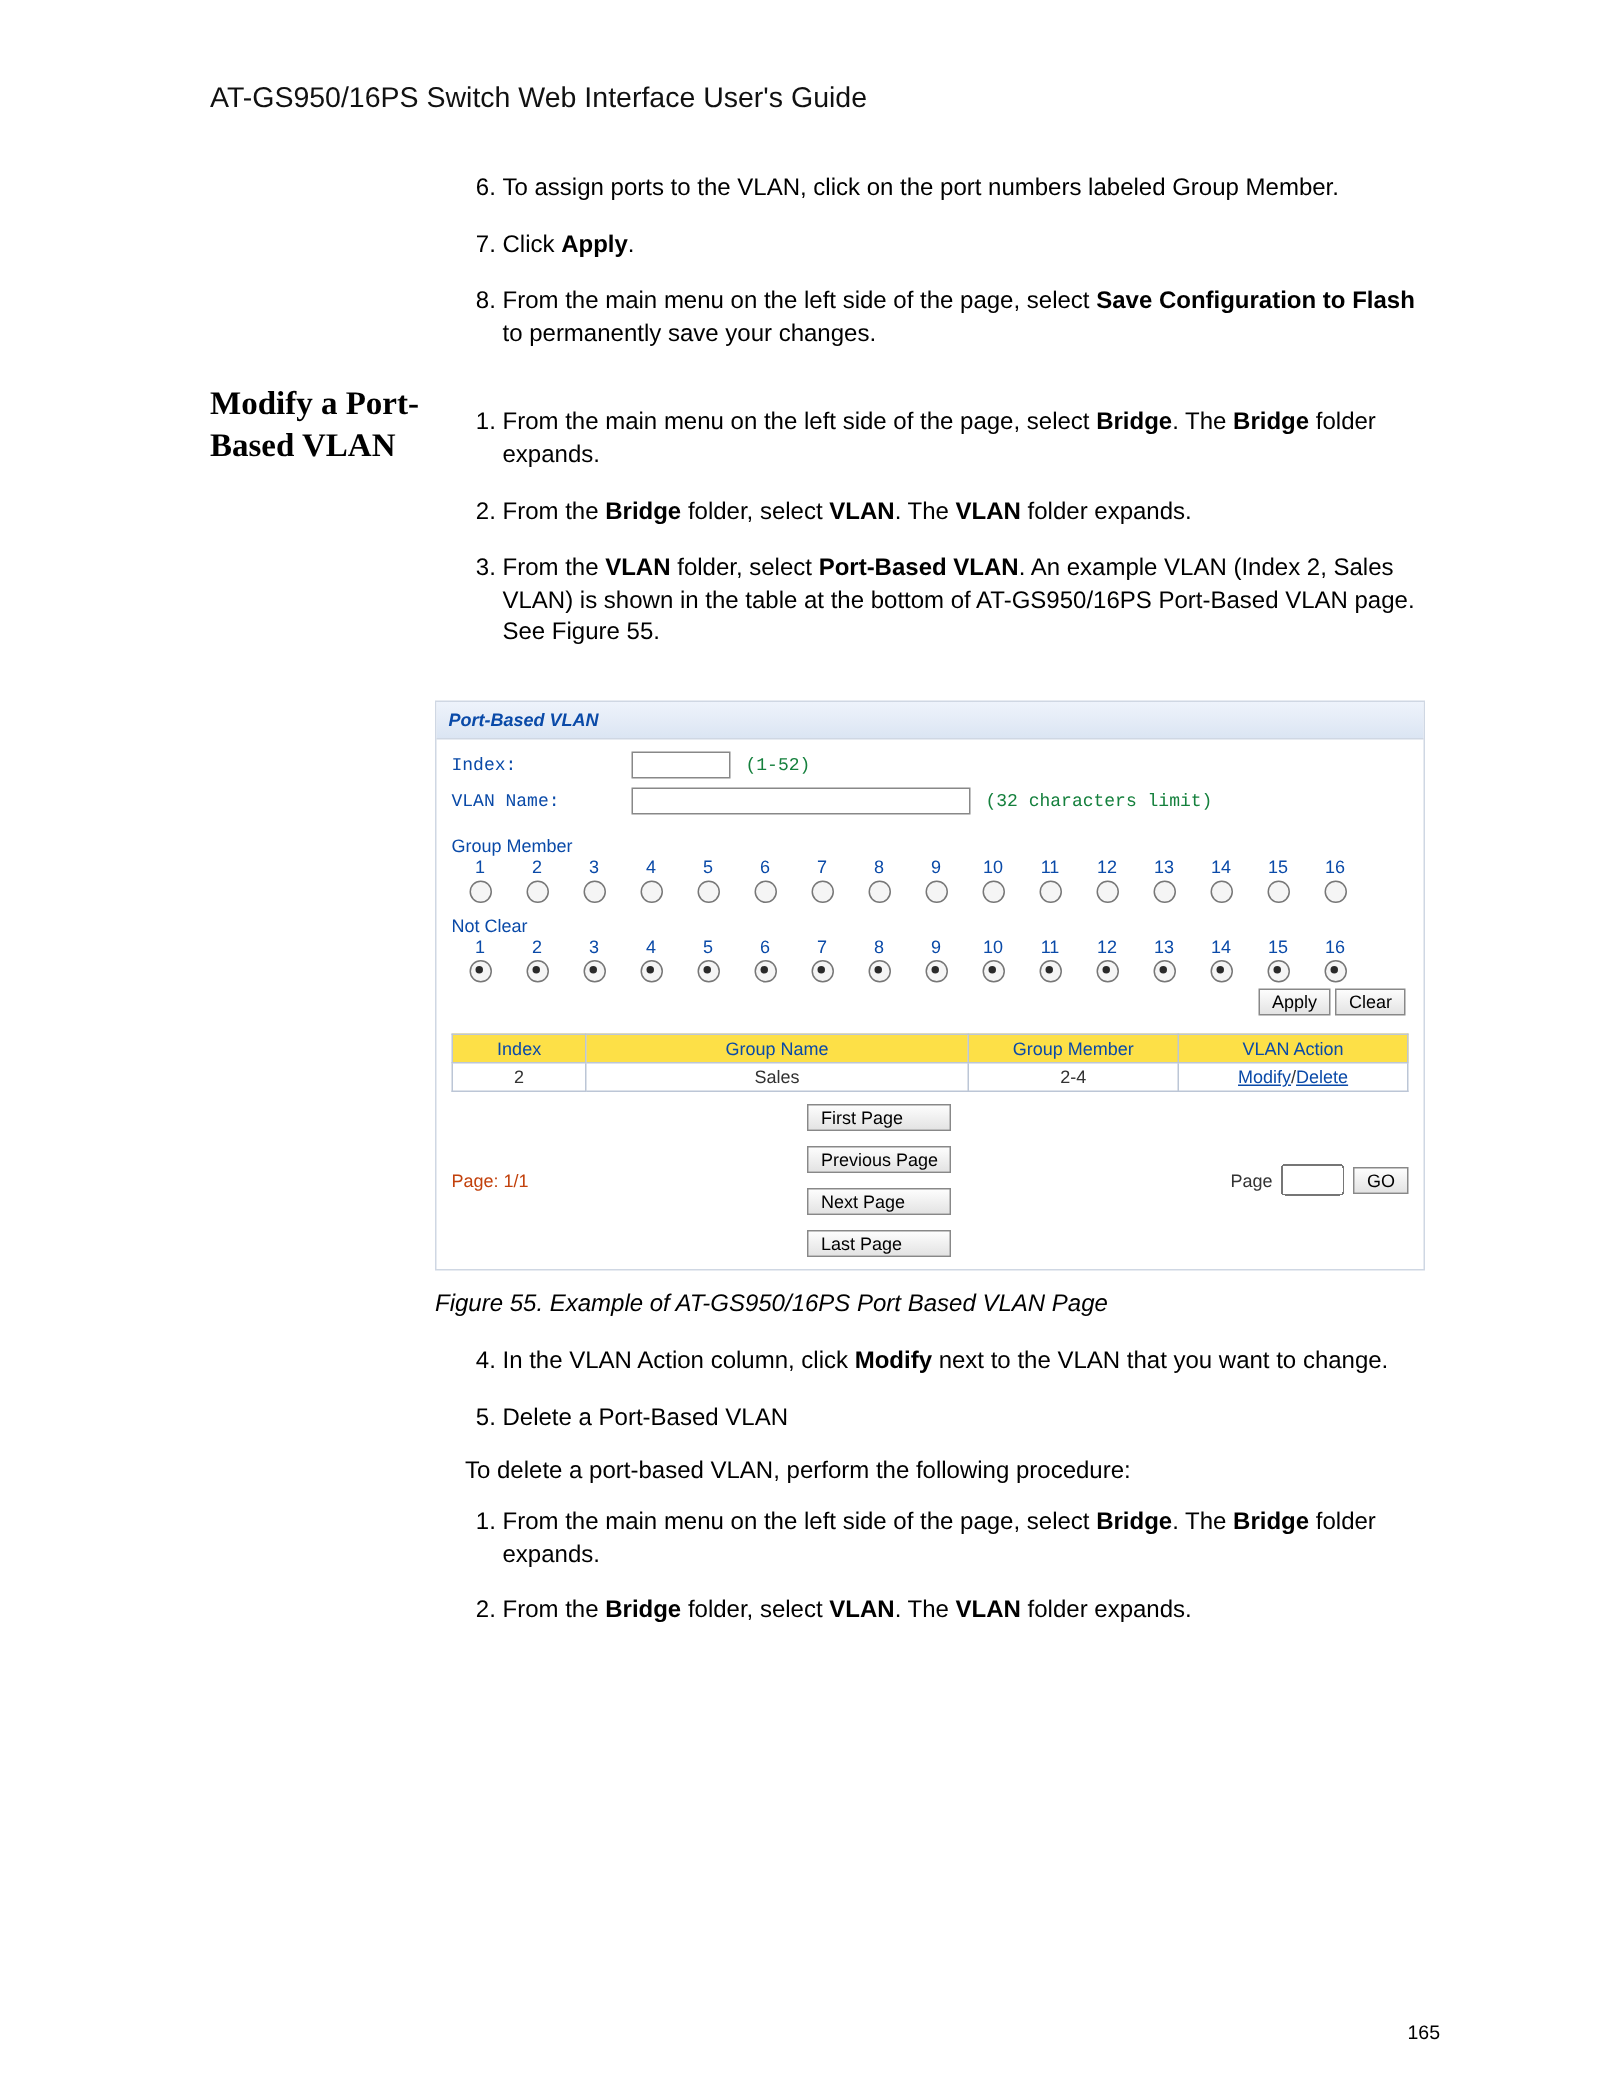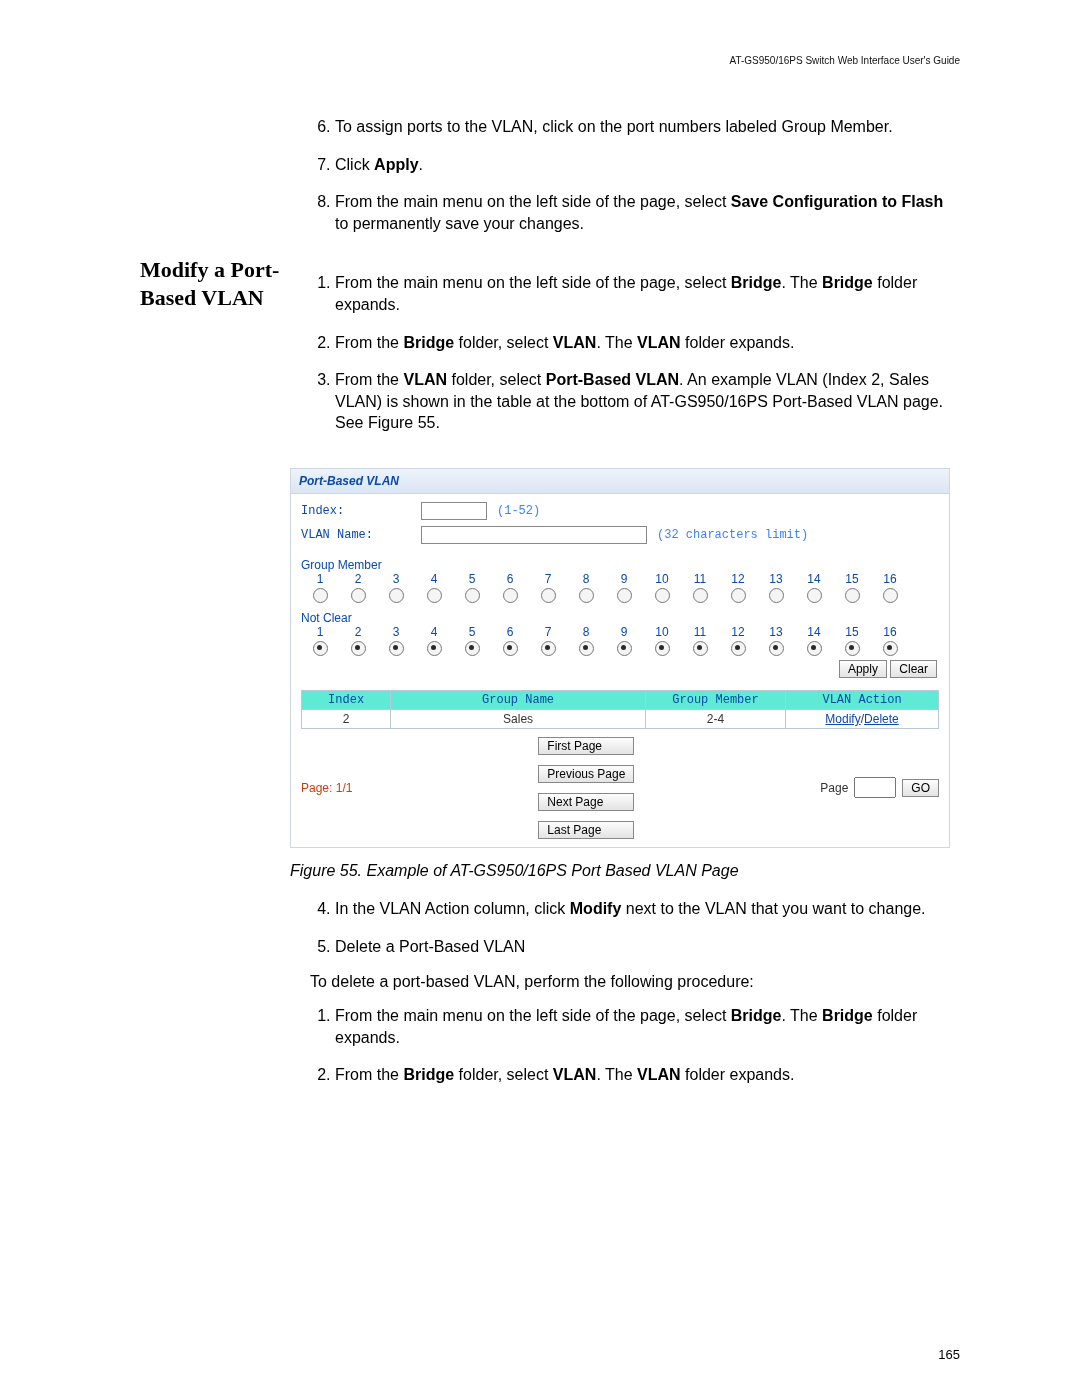--- a/index.html
+++ b/index.html
@@ -11,24 +11,23 @@
     width: 1080px;
   }
   .page {
     position: relative;
     width: 1080px;
     height: 1397px;
     padding: 55px 120px 0 140px;
     box-sizing: border-box;
   }
   .header-right {
-    text-align: right;
-    font-size: 10px;
+    font-size: 19px;
     color: #111;
-    margin-bottom: 50px;
+    margin-bottom: 38px;
   }
   .content-row { display: flex; margin-top: 6px; }
   .side-col {
     flex: 0 0 170px;
     font-family: "Times New Roman", Times, serif;
     font-size: 22px;
     font-weight: bold;
     line-height: 1.25;
   }
   .main-col { flex: 1; }
@@ -61,21 +60,21 @@
     background: linear-gradient(#eef3fb, #dbe5f3);
     color: #0a4aa8;
     font-weight: bold;
     font-style: italic;
     padding: 5px 8px;
     border-bottom: 1px solid #cfd7e3;
   }
   .vlan-form { padding: 8px 10px 2px 10px; }
   .form-row { display: flex; align-items: center; margin-bottom: 6px; color: #0a4aa8; font-family: Liberation Mono, monospace; }
   .form-row .lbl { width: 120px; }
-  .form-row .hint { color: #3b82f6; margin-left: 10px; }
+  .form-row .hint { color: #15803d; margin-left: 10px; }
   .form-row input.tx {
     border: 1px solid #888;
     padding: 1px 2px;
     font-family: inherit;
     font-size: 12px;
     background: #fff;
   }
   .port-label { color: #0a4aa8; margin: 6px 0 0 10px; }
   .ports {
     display: flex; flex-wrap: nowrap; gap: 0;
@@ -105,21 +104,21 @@
     cursor: pointer;
   }
   .btn-row { text-align: right; padding: 2px 12px 8px 0; }
   .tbl {
     border-collapse: collapse; width: calc(100% - 20px);
     margin: 4px 10px 6px 10px; font-size: 12px;
   }
   .tbl th, .tbl td {
     border: 1px solid #bcc6d6; padding: 2px 8px; text-align: center;
   }
-  .tbl th { color: #0a4aa8; font-weight: normal; background: #5eead4; font-family: Liberation Mono, monospace; }
+  .tbl th { color: #0a4aa8; font-weight: normal; background: #fde047; }
   .tbl .link { color: #0a4aa8; text-decoration: underline; cursor: pointer; }
   .pager {
     display: flex; align-items: center; justify-content: space-between;
     padding: 2px 10px 8px 10px;
   }
   .pager .left { color: #c2410c; }
   .pager .mid { display: flex; gap: 10px; flex-direction: column; }
   .pager .right { display: flex; align-items: center; gap: 6px; }
   .caption {
     text-align: left;

